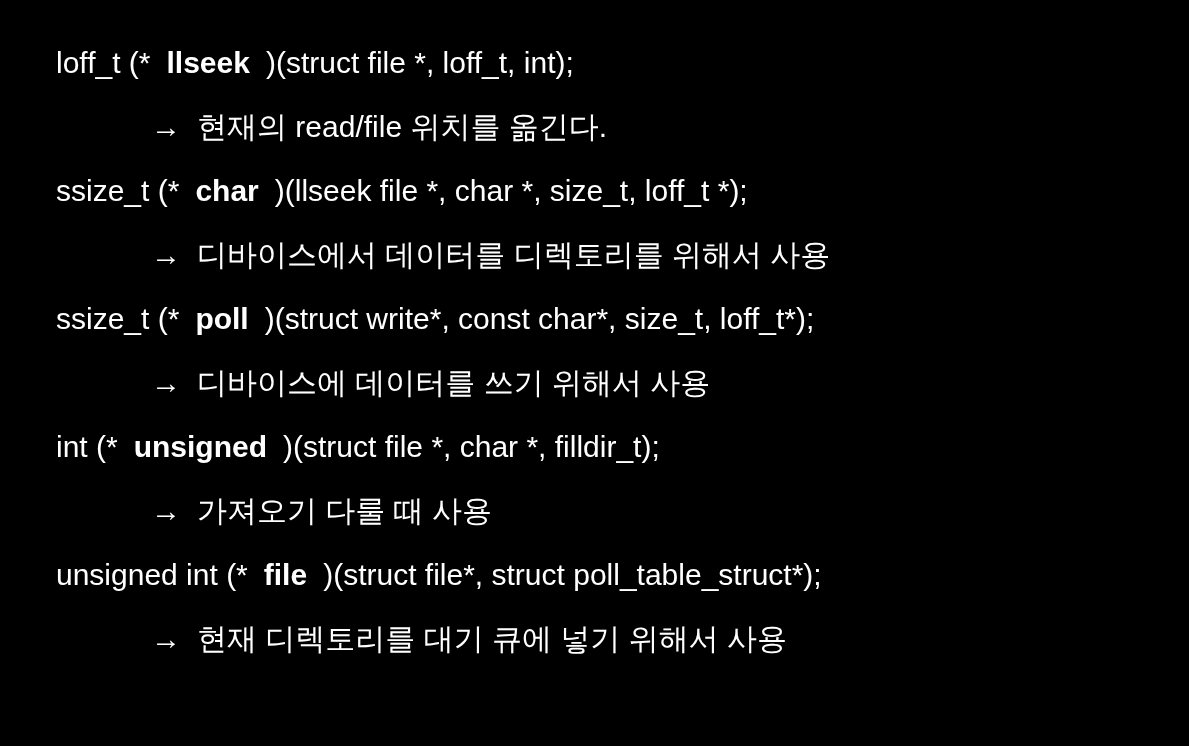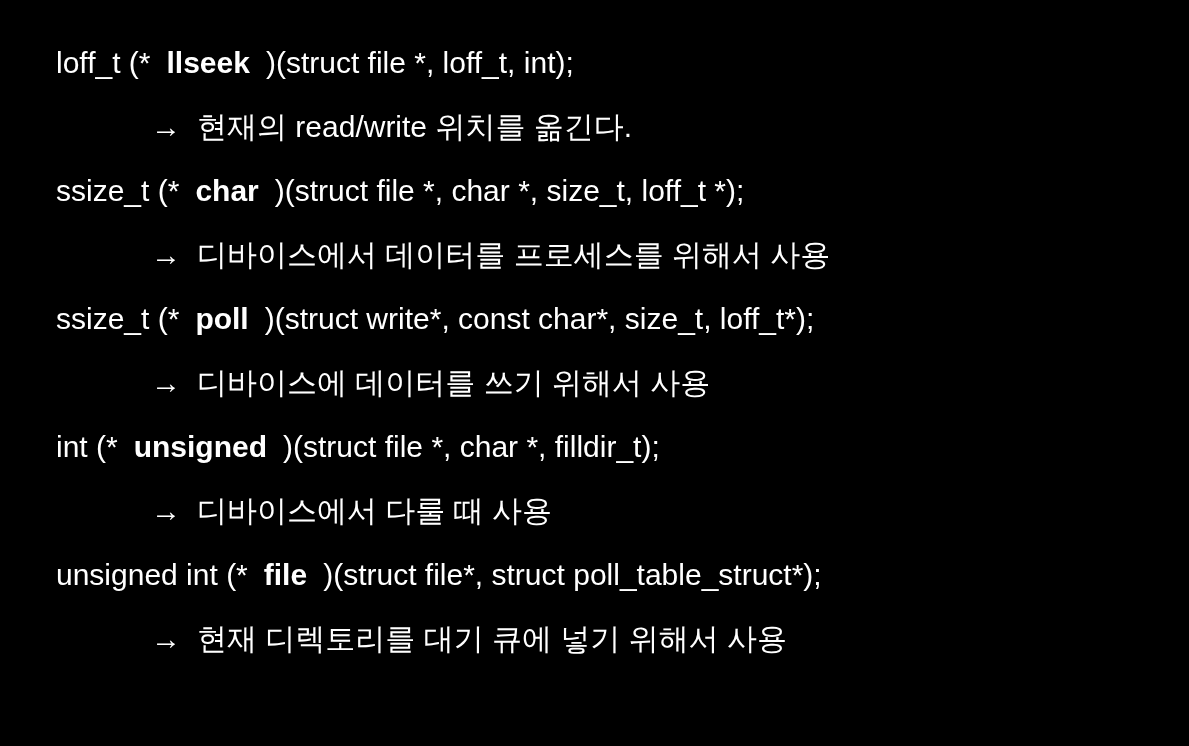--- a/index.html
+++ b/index.html
@@ -31,42 +31,42 @@
       display: inline-block;
     }
   </style>
 </head>
 <body>
 
 <div class="line">
   <span>loff_t (*</span><span class="bold">llseek</span><span>)(struct file *, loff_t, int);</span>
 </div>
 <div class="line indented">
-  <span class="arrow">→</span><span>현재의 read/write 위치를 옮긴다.</span>
+  <span class="arrow">→</span><span>현재의 read/file 위치를 옮긴다.</span>
 </div>
 
 <div class="line">
-  <span>ssize_t (*</span><span class="bold">char</span><span>)(struct file *, char *, size_t, loff_t *);</span>
+  <span>ssize_t (*</span><span class="bold">char</span><span>)(llseek file *, char *, size_t, loff_t *);</span>
 </div>
 <div class="line indented">
-  <span class="arrow">→</span><span>디바이스에서 데이터를 프로세스를 위해서 사용</span>
+  <span class="arrow">→</span><span>디바이스에서 데이터를 디렉토리를 위해서 사용</span>
 </div>
 
 <div class="line">
   <span>ssize_t (*</span><span class="bold">poll</span><span>)(struct write*, const char*, size_t, loff_t*);</span>
 </div>
 <div class="line indented">
   <span class="arrow">→</span><span>디바이스에 데이터를 쓰기 위해서 사용</span>
 </div>
 
 <div class="line">
   <span>int (*</span><span class="bold">unsigned</span><span>)(struct file *, char *, filldir_t);</span>
 </div>
 <div class="line indented">
-  <span class="arrow">→</span><span>디바이스에서 다룰 때 사용</span>
+  <span class="arrow">→</span><span>가져오기 다룰 때 사용</span>
 </div>
 
 <div class="line">
   <span>unsigned int (*</span><span class="bold">file</span><span>)(struct file*, struct poll_table_struct*);</span>
 </div>
 <div class="line indented">
   <span class="arrow">→</span><span>현재 디렉토리를 대기 큐에 넣기 위해서 사용</span>
 </div>
 
 </body></html>

